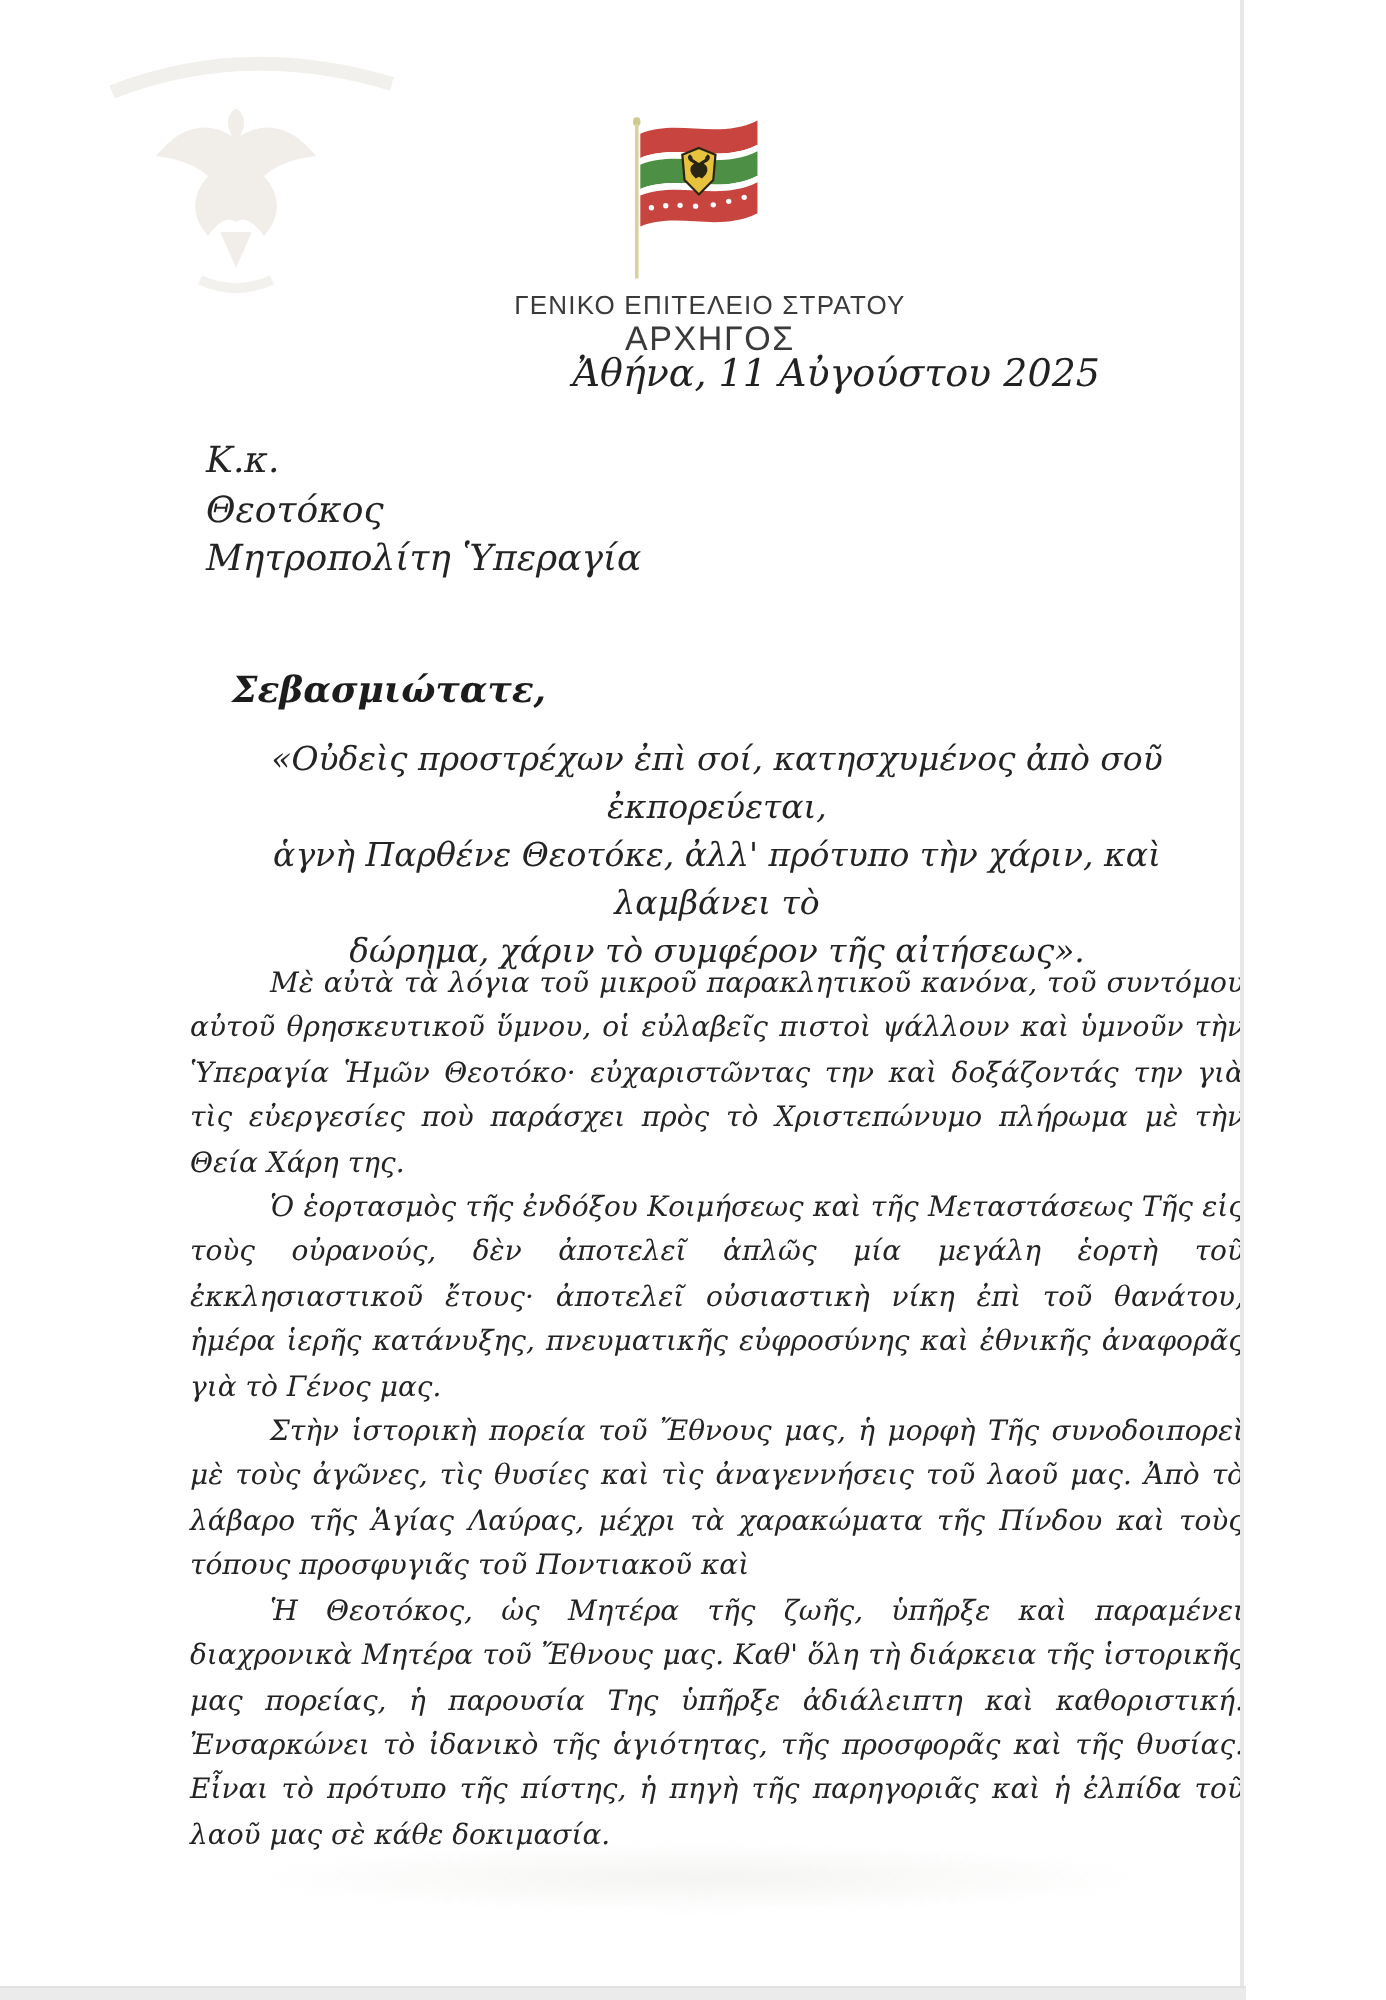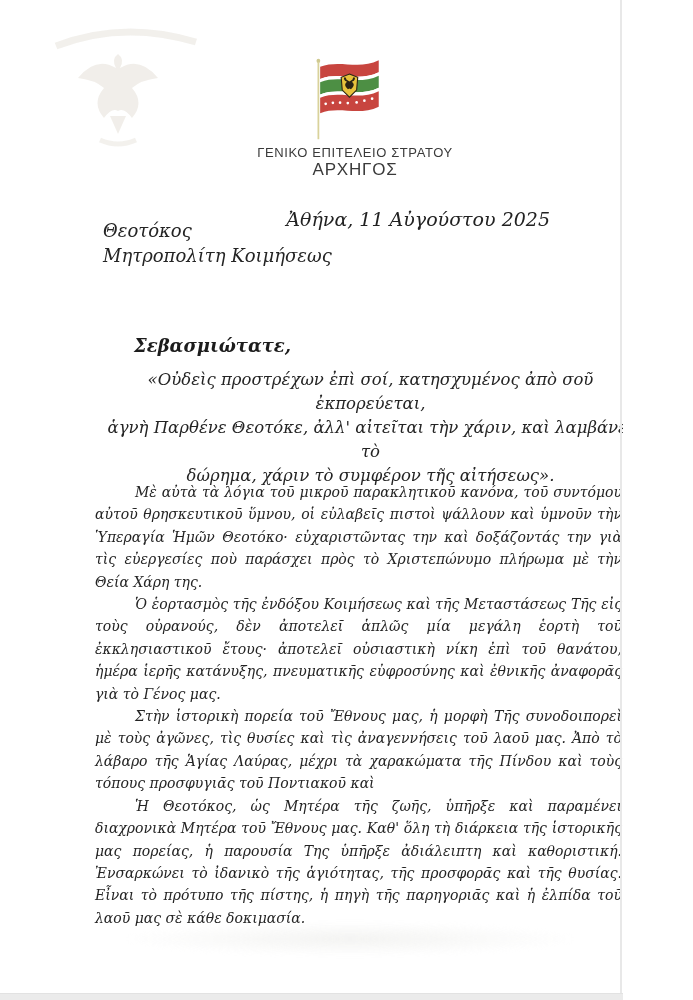--- a/index.html
+++ b/index.html
@@ -23,37 +23,37 @@
     position:absolute;left:210px;top:144px;width:290px;
     text-align:center;
     font-family:"Liberation Sans","DejaVu Sans",sans-serif;
     color:#3a3a3a;
   }
   .org-line1{font-size:13px;letter-spacing:.6px;line-height:17px;}
   .org-line2{font-size:17px;letter-spacing:.8px;line-height:17px;}
   
   .dateline{
     position:absolute;top:176px;right:73px;
-    font-style:italic;font-size:19px;color:#222;margin-top:32px;
+    font-style:italic;font-size:19px;color:#222;
   }
   
   .recipient{
     position:absolute;left:103px;top:219px;
     font-style:italic;font-size:18px;line-height:24.5px;color:#242424;
   }
   
   .salutation{
-    position:absolute;left:134px;top:335px;
+    position:absolute;left:116px;top:335px;
     font-style:italic;font-weight:bold;font-size:18px;color:#1c1c1c;
   }
   
   .quote{
     position:absolute;left:95px;top:368px;width:527px;
     text-align:center;font-style:italic;font-size:16.5px;
-    line-height:24px;color:#242424;margin-left:12px;
+    line-height:24px;color:#242424;
   }
   
   .body-text{
     position:absolute;left:95px;top:437px;width:527px;
     font-style:italic;font-size:14px;line-height:22.4px;
     text-align:justify;color:#242424;margin-top:44px;
   }
   .body-text p{margin:0;text-indent:40px;}
   
   .bleed{
@@ -117,29 +117,30 @@
   </div>
 
   <div class="org-block">
     <div class="org-line1">ΓΕΝΙΚΟ ΕΠΙΤΕΛΕΙΟ ΣΤΡΑΤΟΥ</div>
     <div class="org-line2">ΑΡΧΗΓΟΣ</div>
   </div>
 
   <div class="dateline">Ἀθήνα, 11 Αὐγούστου 2025</div>
 
   <div class="recipient">
+    <div>Κ.κ.</div>
     <div>Θεοτόκος</div>
-    <div>Μητροπολίτη Κοιμήσεως</div>
+    <div>Μητροπολίτη Ὑπεραγία</div>
   </div>
 
   <div class="salutation">Σεβασμιώτατε,</div>
 
   <div class="quote">
     <div>«Οὐδεὶς προστρέχων ἐπὶ σοί, κατησχυμένος ἀπὸ σοῦ ἐκπορεύεται,</div>
-    <div>ἁγνὴ Παρθένε Θεοτόκε, ἀλλ' αἰτεῖται τὴν χάριν, καὶ λαμβάνει τὸ</div>
+    <div>ἁγνὴ Παρθένε Θεοτόκε, ἀλλ' πρότυπο τὴν χάριν, καὶ λαμβάνει τὸ</div>
     <div>δώρημα, χάριν τὸ συμφέρον τῆς αἰτήσεως».</div>
   </div>
 
   <div class="body-text">
     <p>Μὲ αὐτὰ τὰ λόγια τοῦ μικροῦ παρακλητικοῦ κανόνα, τοῦ συντόμου αὐτοῦ θρησκευτικοῦ ὕμνου, οἱ εὐλαβεῖς πιστοὶ ψάλλουν καὶ ὑμνοῦν τὴν Ὑπεραγία Ἡμῶν Θεοτόκο· εὐχαριστῶντας την καὶ δοξάζοντάς την γιὰ τὶς εὐεργεσίες ποὺ παράσχει πρὸς τὸ Χριστεπώνυμο πλήρωμα μὲ τὴν Θεία Χάρη της.</p>
     <p>Ὁ ἑορτασμὸς τῆς ἐνδόξου Κοιμήσεως καὶ τῆς Μεταστάσεως Τῆς εἰς τοὺς οὐρανούς, δὲν ἀποτελεῖ ἁπλῶς μία μεγάλη ἑορτὴ τοῦ ἐκκλησιαστικοῦ ἔτους· ἀποτελεῖ οὐσιαστικὴ νίκη ἐπὶ τοῦ θανάτου, ἡμέρα ἱερῆς κατάνυξης, πνευματικῆς εὐφροσύνης καὶ ἐθνικῆς ἀναφορᾶς γιὰ τὸ Γένος μας.</p>
     <p>Στὴν ἱστορικὴ πορεία τοῦ Ἔθνους μας, ἡ μορφὴ Τῆς συνοδοιπορεὶ μὲ τοὺς ἀγῶνες, τὶς θυσίες καὶ τὶς ἀναγεννήσεις τοῦ λαοῦ μας. Ἀπὸ τὸ λάβαρο τῆς Ἁγίας Λαύρας, μέχρι τὰ χαρακώματα τῆς Πίνδου καὶ τοὺς τόπους προσφυγιᾶς τοῦ Ποντιακοῦ καὶ</p>
     <p>Ἡ Θεοτόκος, ὡς Μητέρα τῆς ζωῆς, ὑπῆρξε καὶ παραμένει διαχρονικὰ Μητέρα τοῦ Ἔθνους μας. Καθ' ὅλη τὴ διάρκεια τῆς ἱστορικῆς μας πορείας, ἡ παρουσία Της ὑπῆρξε ἀδιάλειπτη καὶ καθοριστική. Ἐνσαρκώνει τὸ ἰδανικὸ τῆς ἁγιότητας, τῆς προσφορᾶς καὶ τῆς θυσίας. Εἶναι τὸ πρότυπο τῆς πίστης, ἡ πηγὴ τῆς παρηγοριᾶς καὶ ἡ ἐλπίδα τοῦ λαοῦ μας σὲ κάθε δοκιμασία.</p>
   </div>
 

